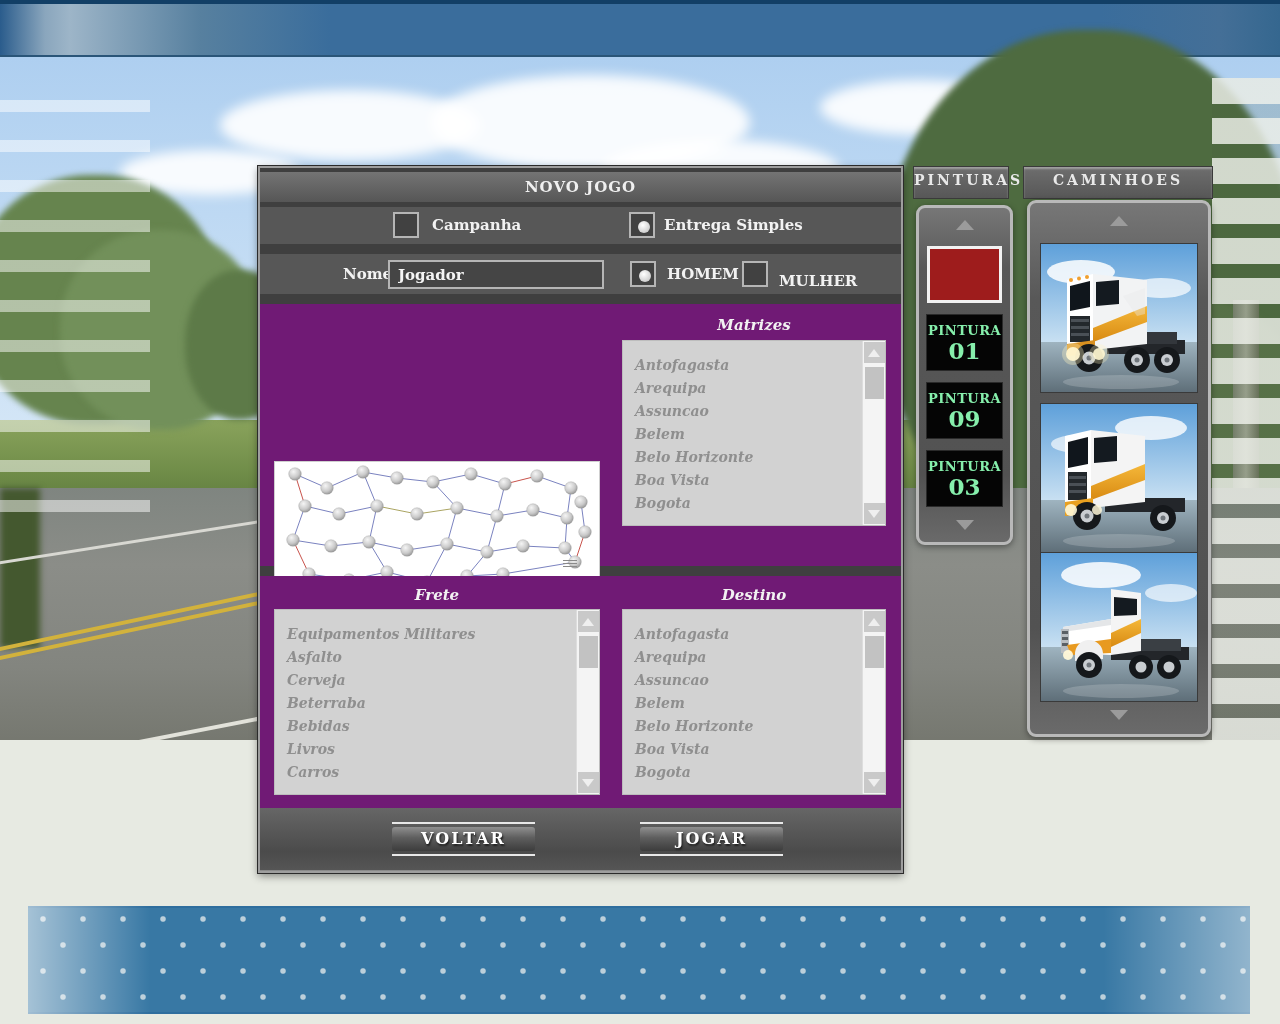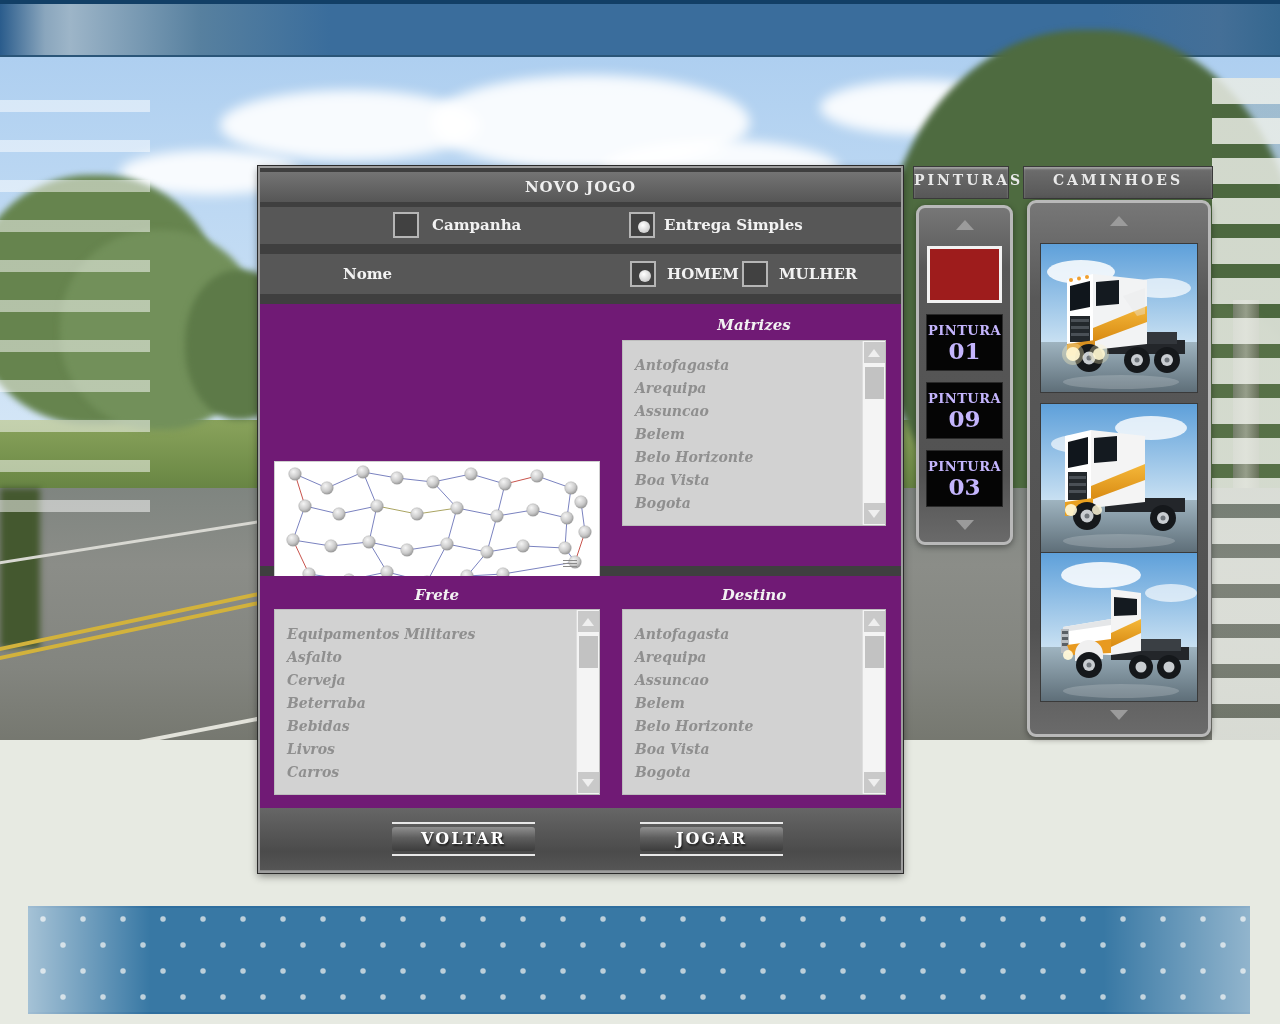--- a/index.html
+++ b/index.html
@@ -104,21 +104,21 @@
   .side-panel { position:absolute; border:3px solid #b9b9b9; border-radius:9px;
     background:linear-gradient(180deg,#777777 0%,#585858 18%,#525252 80%,#6a6a6a 100%);
     box-shadow:0 2px 6px rgba(0,0,0,.4); }
   #panel-pinturas { left:916px; top:205px; width:97px; height:340px; }
   #panel-caminhoes { left:1027px; top:200px; width:184px; height:537px; }
   .pan-arrow { position:absolute; left:50%; transform:translateX(-50%); width:0; height:0; cursor:pointer; }
   .pan-arrow.up { border-left:9px solid transparent; border-right:9px solid transparent; border-bottom:10px solid #9b9b9b; }
   .pan-arrow.down { border-left:9px solid transparent; border-right:9px solid transparent; border-top:10px solid #9b9b9b; }
   #swatch { position:absolute; left:8px; top:38px; width:75px; height:57px; border:3px solid #f2f2f2; }
   .pt-tile { position:absolute; left:7px; width:77px; height:57px; background:#050505; border:1px solid #2a2a2a;
-    color:#c4b5fd; text-align:center; cursor:pointer; }
+    color:#86efac; text-align:center; cursor:pointer; }
   .pt-label { font-size:13px; font-weight:bold; letter-spacing:.5px; margin-top:9px; line-height:13px; }
   .pt-num { font-size:23px; font-weight:bold; line-height:27px; }
   .truck-thumb { position:absolute; left:10px; width:158px; height:150px; border:1px solid #3a3a3a; overflow:hidden; cursor:pointer; }
   .truck-thumb svg { display:block; }
 </style>
 </head>
 <body>
 
 <div id="scene">
   <div id="top-bar" class="abs"></div>
@@ -158,26 +158,27 @@
     <div class="chk" style="left:133px;top:5px;"></div>
     <div class="lbl" style="left:172px;top:9px;">Campanha</div>
     <div class="chk" style="left:369px;top:5px;">
         <div class="dot"></div>
       </div>
     <div class="lbl" style="left:404px;top:9px;">Entrega Simples</div>
   </div>
 
   <div id="row-name" class="bar row">
     <div class="lbl" style="left:83px;top:11px;">Nome</div>
+    <input id="name-input" type="text" value="Jogador" style="">
     <div class="chk" style="left:370px;top:7px;">
         <div class="dot"></div>
       </div>
     <div class="lbl" style="left:407px;top:11px;">HOMEM</div>
     <div class="chk" style="left:482px;top:7px;"></div>
-    <div class="lbl" style="left:519px;top:11px;">MULHER</div>
+    <div class="lbl" style="left:519px;top:18px;">MULHER</div>
   </div>
 
   <div id="sec-map" class="bar section">
     <div class="list-title" style="left:394px;top:12px;">Matrizes</div>
     <div id="map-box">
       <svg id="map-svg" width="326" height="210" viewBox="0 0 326 210">
           <defs>
             <radialGradient id="ng" cx="38%" cy="32%" r="75%">
               <stop offset="0" stop-color="#f5f5f5"></stop>
               <stop offset="0.6" stop-color="#c9c9c9"></stop>

